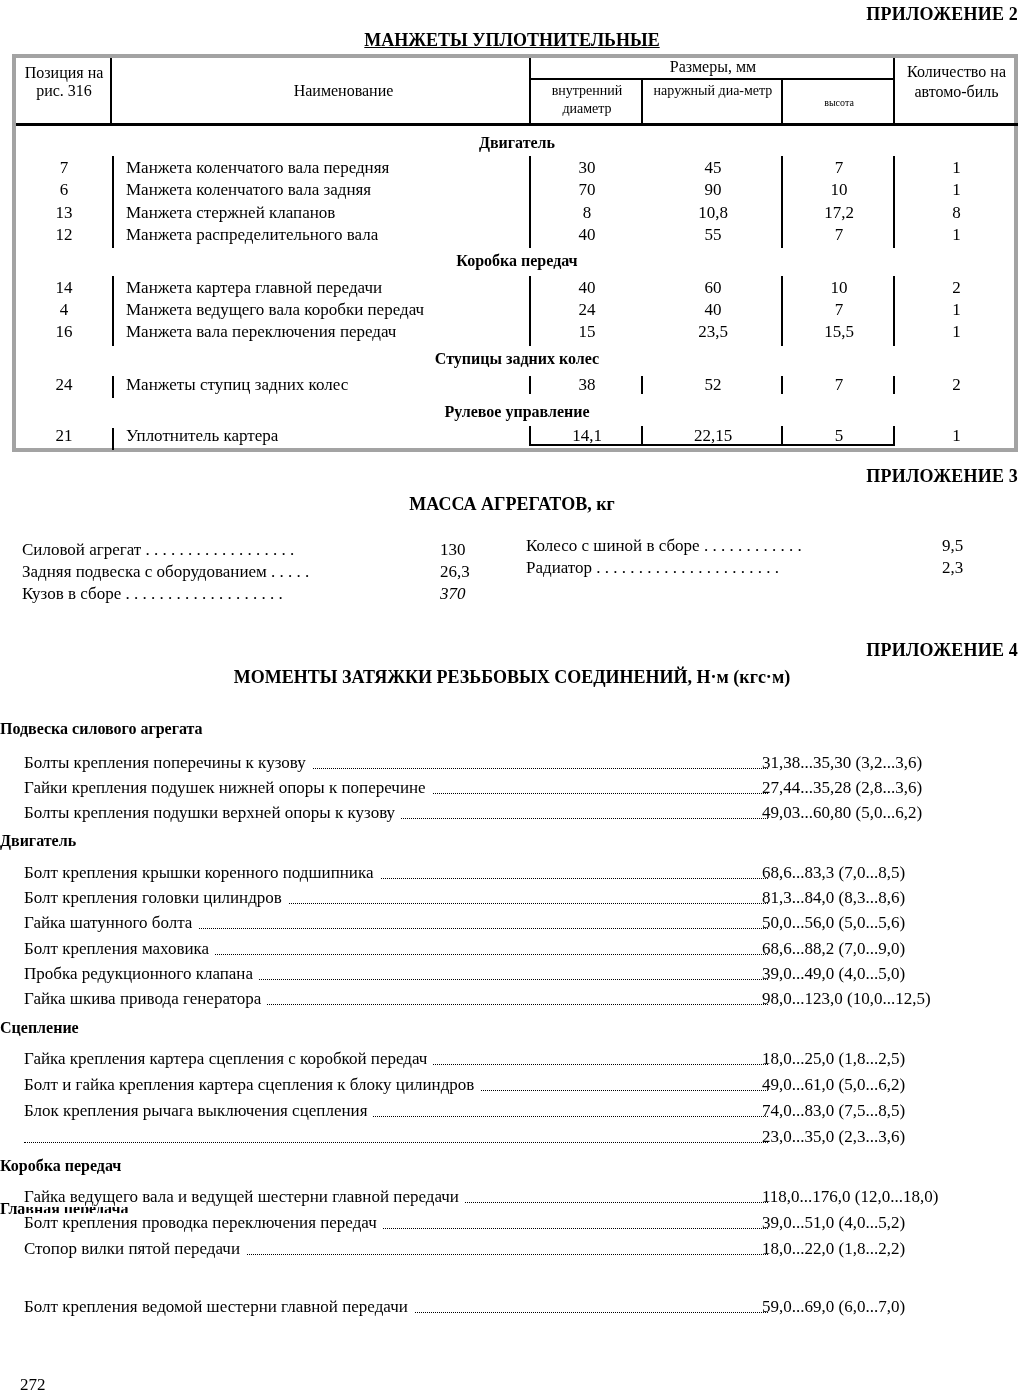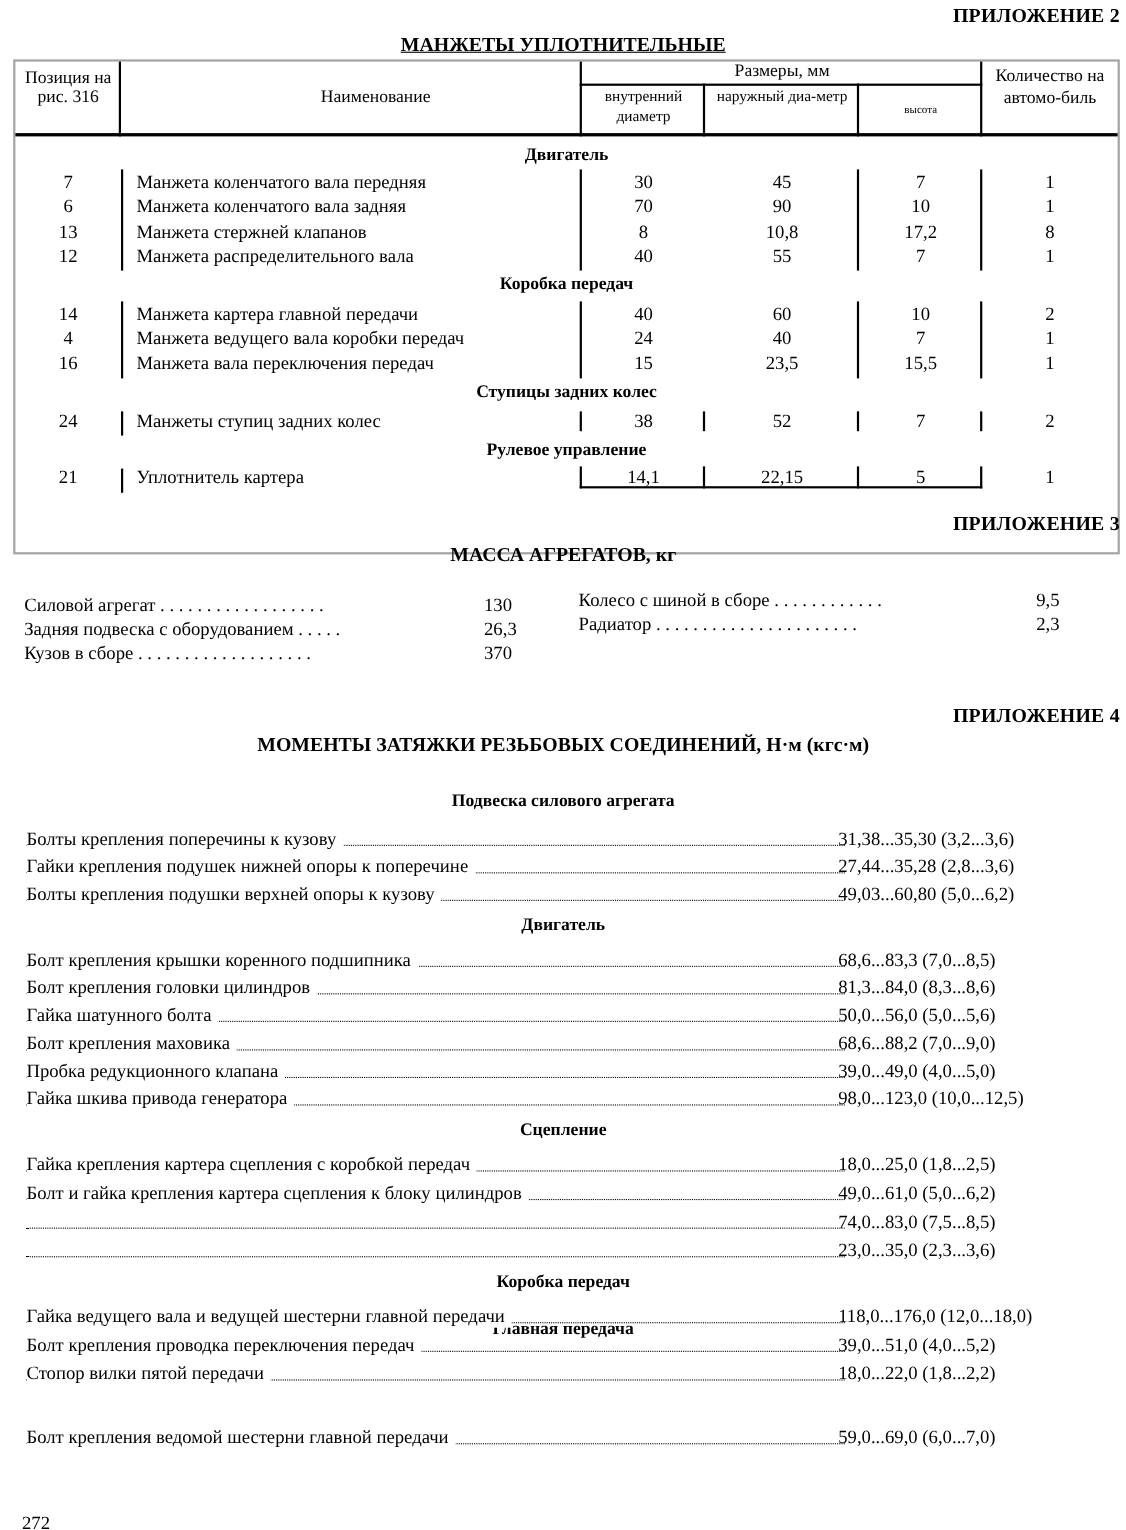--- a/index.html
+++ b/index.html
@@ -5,22 +5,22 @@
   html, body { margin: 0; padding: 0; background: #ffffff; }
   body {
     width: 1024px; height: 1391px; position: relative; overflow: hidden;
     font-family: "Liberation Serif", "DejaVu Serif", serif;
     color: #000; font-size: 17px;
   }
   .appendix { position: absolute; right: 6px; font-weight: bold; font-size: 18px; letter-spacing: 0.2px; }
   .title { position: absolute; left: 0; width: 1024px; text-align: center; font-weight: bold; font-size: 18px; }
 
   
-  .seals { position: absolute; left: 12px; top: 54px; width: 1006px; height: 450px;
-    border: 2px solid #a3a3a3; box-sizing: border-box; }
+  .seals { position: absolute; left: 12px; top: 54px; width: 1006px; height: 398px;
+    border: 4px solid #a3a3a3; box-sizing: border-box; }
   .hdr { position: absolute; left: 0; top: 0; width: 1002px; height: 68px; border-bottom: 3px solid #000; box-sizing: border-box; }
   .hcell { position: absolute; top: 0; text-align: center; font-size: 16px; line-height: 18px; box-sizing: border-box; }
   .vline { position: absolute; background: #000; width: 2px; }
   .hline { position: absolute; background: #000; height: 2px; }
   .group { position: absolute; left: 0; width: 1002px; text-align: center; font-weight: bold; font-size: 16px; }
   .row { position: absolute; left: 0; width: 1002px; height: 23px; font-size: 17px; }
   .row span { position: absolute; top: 0; }
   .c-pos { left: 0; width: 96px; text-align: center; }
   .c-name { left: 110px; }
   .c-in { left: 515px; width: 112px; text-align: center; }
@@ -29,21 +29,21 @@
   .c-qty { left: 879px; width: 123px; text-align: center; }
   .bar { position: absolute; width: 2px; background: #000; }
 
   
   .mass { position: absolute; font-size: 17px; }
   .mass .mrow { position: relative; height: 22px; }
   .mass .mlabel { position: absolute; left: 0; white-space: nowrap; }
   .mass .mval { position: absolute; }
 
   
-  .tsec { position: absolute; left: 0; width: 1024px; text-align: center; font-weight: bold; font-size: 16px; }
+  .tsec { position: absolute; left: 0; width: 1024px; font-weight: bold; font-size: 16px; }
   .trow { position: absolute; left: 24px; width: 936px; height: 24px; font-size: 17px; }
   .trow .tl { position: absolute; left: 0; top: 0; white-space: nowrap; background: #fff; padding-right: 6px; z-index: 2; }
   .trow .dots { position: absolute; left: 0; right: 192px; top: 15px; border-bottom: 1.5px dotted #000; z-index: 1; }
   .trow .tv { position: absolute; left: 738px; top: 0; white-space: nowrap; }
   .pagenum { position: absolute; left: 20px; top: 1375px; font-size: 17px; }
 </style>
 </head>
 <body>
 
 <div class="appendix" style="top:4px;">ПРИЛОЖЕНИЕ 2</div>
@@ -177,21 +177,21 @@
   <div class="mrow">
     <span class="mlabel">Силовой агрегат . . . . . . . . . . . . . . . . . .</span>
     <span class="mval" style="left:418px;">130</span>
   </div>
   <div class="mrow">
     <span class="mlabel">Задняя подвеска с оборудованием  . . . . .</span>
     <span class="mval" style="left:418px;">26,3</span>
   </div>
   <div class="mrow">
     <span class="mlabel">Кузов в сборе . . . . . . . . . . . . . . . . . . .</span>
-    <span class="mval" style="left:418px;">370</span>
+    <span class="mval" style="left:418px;font-style:italic;">370</span>
   </div>
 </div>
 <div class="mass" style="left:526px; top:536px; width:460px;">
   <div class="mrow">
     <span class="mlabel">Колесо с шиной в сборе . . . . . . . . . . . .</span>
     <span class="mval" style="left:416px;">9,5</span>
   </div>
   <div class="mrow">
     <span class="mlabel">Радиатор . . . . . . . . . . . . . . . . . . . . . .</span>
     <span class="mval" style="left:416px;">2,3</span>
@@ -255,20 +255,21 @@
     <span class="tl">Гайка крепления картера сцепления с коробкой передач</span>
     <span class="dots"></span>
     <span class="tv">18,0...25,0  (1,8...2,5)</span>
   </div>
 <div class="trow" style="top:1075px;">
     <span class="tl">Болт и гайка крепления картера сцепления к блоку цилиндров</span>
     <span class="dots"></span>
     <span class="tv">49,0...61,0  (5,0...6,2)</span>
   </div>
 <div class="trow" style="top:1101px;">
+    <span class="tl">Блок крепления рычага выключения сцепления</span>
     <span class="dots"></span>
     <span class="tv">74,0...83,0  (7,5...8,5)</span>
   </div>
 <div class="trow" style="top:1127px;">
     <span class="dots"></span>
     <span class="tv">23,0...35,0  (2,3...3,6)</span>
   </div>
 
 <div class="tsec" style="top:1157px;">Коробка передач</div>
 <div class="trow" style="top:1187px;">

